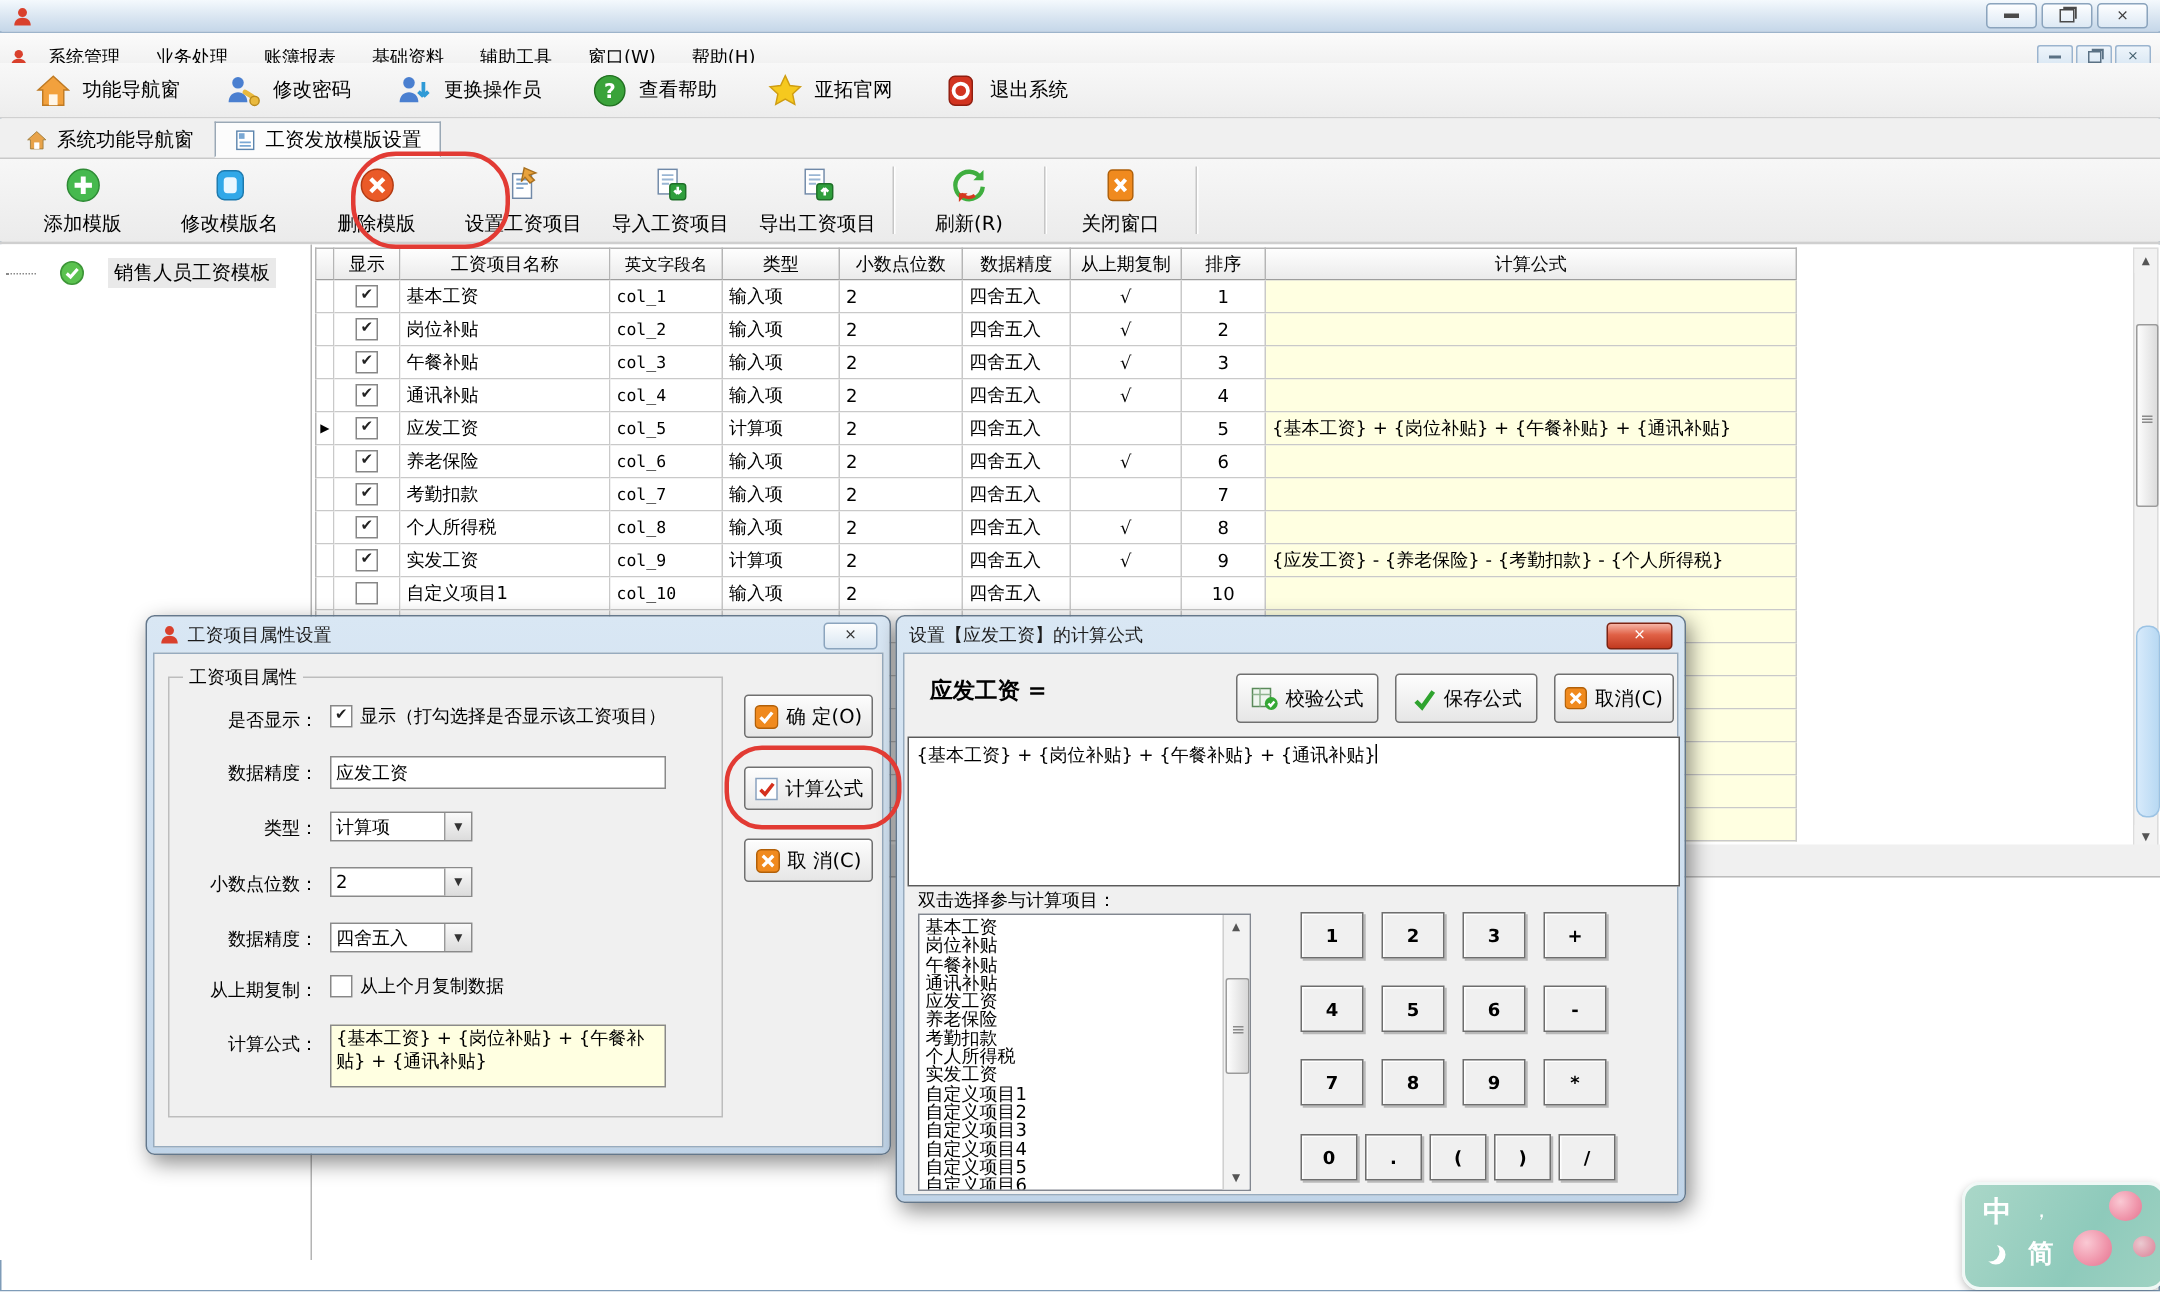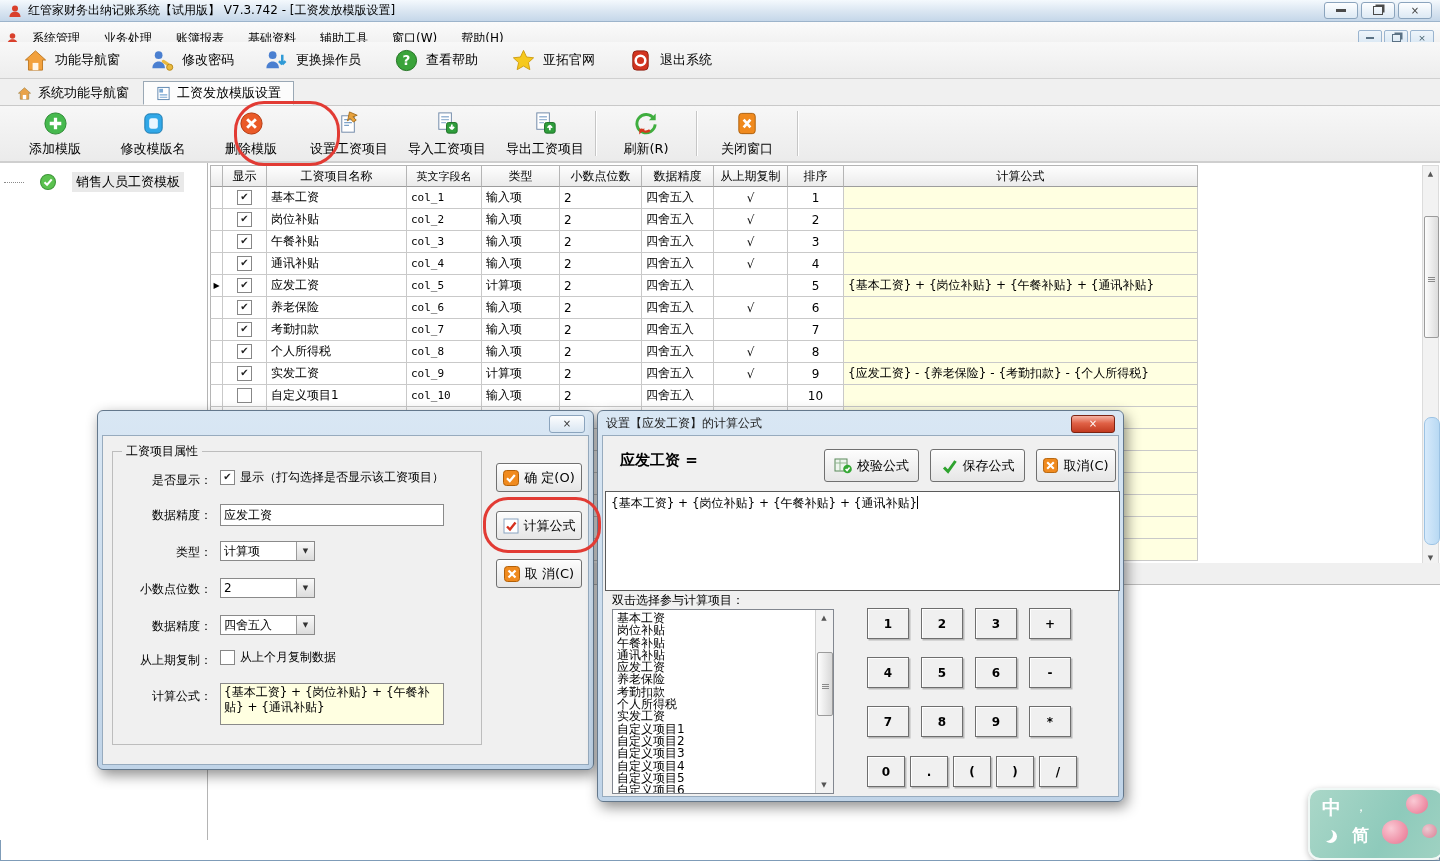--- a/index.html
+++ b/index.html
@@ -163,21 +163,20 @@
 </head>
 <body>
 
 <div class="screen">
 
   <div class="abs titlebar">
     <svg width="14" height="14" viewBox="0 0 14 14">
         <circle cx="7" cy="4.4" r="3" fill="#d9402c"></circle>
         <path d="M1.5 13c0-3.4 2.4-5.2 5.5-5.2s5.5 1.8 5.5 5.2Z" fill="#d9402c"></path>
       </svg>
-    <span>红管家财务出纳记账系统【试用版】  V7.3.742 - [工资发放模版设置]</span>
     <div class="winbtns">
       <div class="wbtn">
           <span class="min-glyph"></span>
         </div>
       <div class="wbtn">
           <span class="res-glyph"></span>
         </div>
       <div class="wbtn">
           <span>×</span>
         </div>
@@ -602,20 +601,27 @@
     <div class="sarrow" style="top:0">▲</div>
     <div class="vthumb">
         <span class="grip"></span>
       </div>
     <div class="sarrow" style="bottom:0">▼</div>
   </div>
   <div class="abs aero-thumb"></div>
   <div class="abs hstrip"></div>
 
   <div class="abs win dialog1">
+    <div class="win-title">
+      <svg width="14" height="14" viewBox="0 0 14 14">
+          <circle cx="7" cy="4.4" r="3" fill="#d9402c"></circle>
+          <path d="M1.5 13c0-3.4 2.4-5.2 5.5-5.2s5.5 1.8 5.5 5.2Z" fill="#d9402c"></path>
+        </svg>
+      <span>工资项目属性设置</span>
+    </div>
     <div class="dclose gray">
         <span>×</span>
       </div>
     <div class="win-body"></div>
     <div class="groupbox"></div>
     <span class="abs legend">工资项目属性</span>
 
     <span class="d1lab" style="top:61px">是否显示：</span>
     <span class="d1val" style="top:58px">
       <span class="cb">✔</span>

